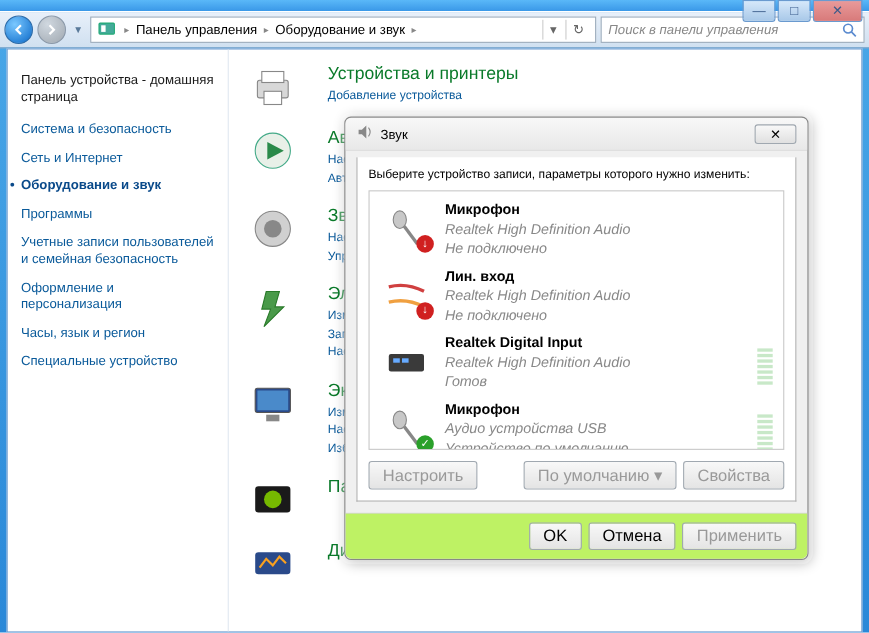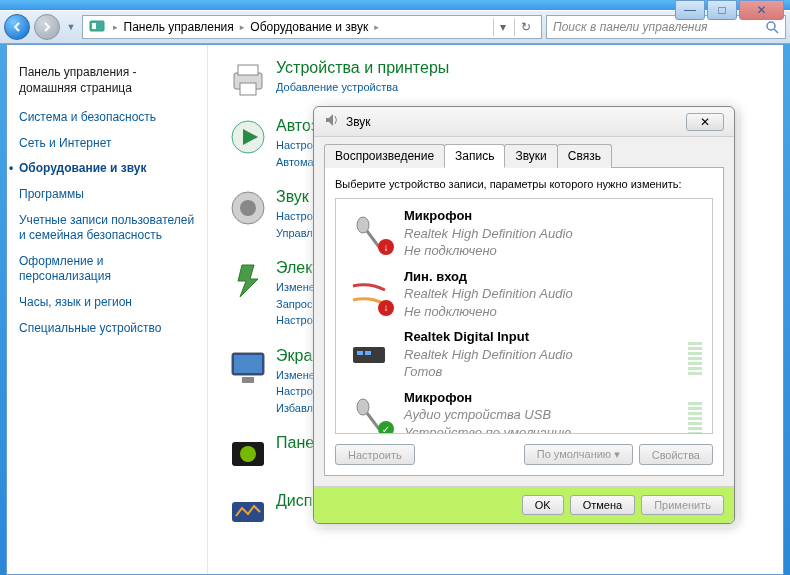--- a/index.html
+++ b/index.html
@@ -27,21 +27,21 @@
 
 
 .content { display: flex; height: calc(100% - 44px); background: #fff; margin: 0 6px 6px; border: 1px solid #6a9acf; }
 .sidebar { width: 200px; padding: 20px 12px; font-size: 12px; }
 .sidebar .hdr { color: #1a1a1a; margin-bottom: 14px; line-height: 1.3; }
 .sidebar a { display: block; color: #0a5a9a; text-decoration: none; margin-bottom: 10px; cursor: pointer; line-height: 1.3; }
 .sidebar a.active { font-weight: bold; color: #0a4a8a; position: relative; }
 .sidebar a.active::before { content: "•"; position: absolute; left: -10px; color: #0a4a8a; }
 
 .main { flex: 1; padding: 14px 20px; border-left: 1px solid #e0e8f0; overflow: hidden; }
-.cat { display: flex; gap: 8px; margin-bottom: 18px; }
+.cat { display: flex; gap: 30px; margin-bottom: 18px; }
 .cat-icon { width: 40px; height: 40px; flex-shrink: 0; display: flex; align-items: center; justify-content: center; }
 .cat-title { color: #0a7a2a; font-size: 16px; margin-bottom: 2px; cursor: pointer; }
 .cat-sub { font-size: 11px; color: #0a5a9a; line-height: 1.5; }
 .cat-sub span { cursor: pointer; }
 
 
 .dialog { position: absolute; left: 313px; top: 106px; width: 422px; background: #f0f0f0; border: 1px solid #888; box-shadow: 0 0 0 4px rgba(255,255,255,0.3), 2px 2px 12px rgba(0,0,0,0.3); border-radius: 6px; }
 .dialog-title { height: 30px; display: flex; align-items: center; padding: 0 10px; font-size: 12px; background: linear-gradient(180deg, #f8f8f8 0%, #e8e8e8 100%); border-bottom: 1px solid #d0d0d0; border-radius: 6px 6px 0 0; }
 .dialog-title .dicon { margin-right: 6px; }
 .dialog-close { margin-left: auto; width: 38px; height: 18px; border: 1px solid #a0a8b0; border-radius: 3px; background: linear-gradient(180deg, #f8f8f8, #e0e0e0); display: flex; align-items: center; justify-content: center; cursor: pointer; font-size: 12px; }
@@ -56,21 +56,21 @@
 .dev-icon { width: 46px; height: 40px; position: relative; display: flex; align-items: center; justify-content: center; }
 .dev-icon .badge { position: absolute; right: -2px; bottom: -2px; width: 16px; height: 16px; border-radius: 50%; display: flex; align-items: center; justify-content: center; font-size: 10px; color: #fff; }
 .dev-icon .badge.down { background: #d02020; }
 .dev-icon .badge.ok { background: #2aa02a; }
 .dev-text { flex: 1; font-size: 13px; line-height: 1.35; }
 .dev-text .dname { font-weight: bold; color: #000; }
 .dev-text .dinfo { color: #888; font-style: italic; }
 .vu { width: 14px; height: 40px; display: flex; flex-direction: column-reverse; gap: 2px; }
 .vu span { height: 3px; background: #c8e8c8; }
 .bottom-btns { display: flex; gap: 6px; margin-top: 10px; }
-.btn { font-size: 11px; padding: 3px 12px; border: 1px solid #a0a8b0; background: linear-gradient(180deg, #f8f8f8, #e4e4e4); border-radius: 3px; cursor: pointer; }
+.btn { font-size: 15px; padding: 3px 12px; border: 1px solid #a0a8b0; background: linear-gradient(180deg, #f8f8f8, #e4e4e4); border-radius: 3px; cursor: pointer; }
 .btn[disabled] { color: #999; }
 .dialog-footer { display: flex; justify-content: flex-end; gap: 6px; padding: 8px 10px; border-top: 1px solid #d0d0d0; background: #bef264; border-radius: 0 0 6px 6px; }
 </style>
 </head>
 <body>
 
 <div class="titlebar">
   <div class="win-controls">
     <div class="win-btn">—</div>
     <div class="win-btn">□</div>
@@ -111,21 +111,21 @@
     <span>Поиск в панели управления</span>
     <svg width="14" height="14" viewBox="0 0 14 14">
         <circle cx="6" cy="6" r="4" stroke="#5a8acf" stroke-width="1.5" fill="none"></circle>
         <line x1="9" y1="9" x2="13" y2="13" stroke="#5a8acf" stroke-width="1.5"></line>
       </svg>
   </div>
 </div>
 
 <div class="content">
   <div class="sidebar">
-    <div class="hdr">Панель управления - домашняя страница</div>
+    <div class="hdr">Панель устройства - домашняя страница</div>
     <a>Система и безопасность</a>
     <a>Сеть и Интернет</a>
     <a class="active">Оборудование и звук</a>
     <a>Программы</a>
     <a>Учетные записи пользователей и семейная безопасность</a>
     <a>Оформление и персонализация</a>
     <a>Часы, язык и регион</a>
     <a>Специальные устройство</a>
   </div>
 
@@ -221,26 +221,20 @@
     <span class="dicon">
       <svg width="16" height="16" viewBox="0 0 16 16">
           <polygon points="2,6 5,6 9,2 9,14 5,10 2,10" fill="#888"></polygon>
           <path d="M11 4 Q14 8 11 12" stroke="#888" fill="none"></path>
         </svg>
     </span>
     <span>Звук</span>
     <div class="dialog-close">✕</div>
   </div>
   <div class="dialog-body">
-    <div class="tabs">
-      <div class="tab">Воспроизведение</div>
-      <div class="tab active">Запись</div>
-      <div class="tab">Звуки</div>
-      <div class="tab">Связь</div>
-    </div>
     <div class="tab-panel">
       <div class="instr">Выберите устройство записи, параметры которого нужно изменить:</div>
       <div class="devlist">
 
         <div class="dev">
           <div class="dev-icon">
             <svg width="40" height="40" viewBox="0 0 40 40">
                 <ellipse cx="14" cy="12" rx="6" ry="8" fill="#c8c8c8" stroke="#888"></ellipse>
                 <line x1="18" y1="18" x2="30" y2="34" stroke="#888" stroke-width="3"></line>
               </svg>

